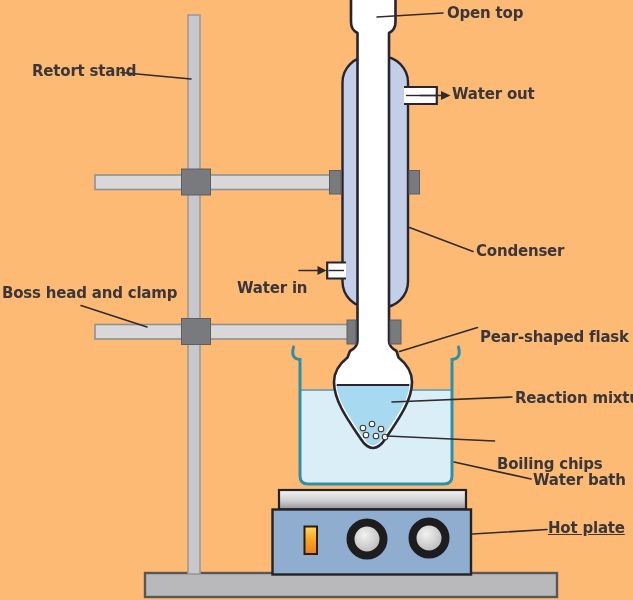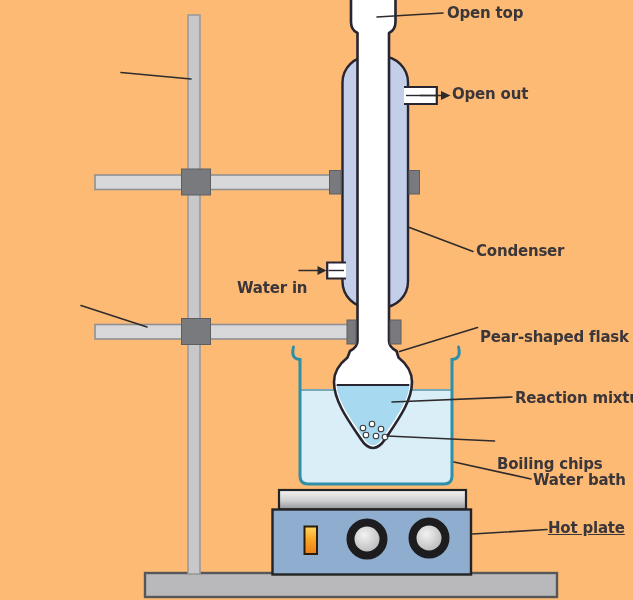--- a/index.html
+++ b/index.html
@@ -114,22 +114,24 @@
       <line x1="387" y1="436" x2="494.5" y2="441"></line>
       <line x1="454" y1="462" x2="531" y2="479"></line>
       <line x1="472.5" y1="534" x2="547" y2="529.5"></line>
     </g>
 
     <polygon points="441,91 450.5,95.5 441,100" fill="#2f2b2d"></polygon>
     <polygon points="317.5,266 326.5,270.5 317.5,275" fill="#2f2b2d"></polygon>
   </svg>
 
   <span class="lbl" style="left:447px;top:4px;">Open top</span>
-  <span class="lbl" style="left:452px;top:85px;">Open out</span>
+  <span class="lbl" style="left:32px;top:62px;">Retort stand</span>
+  <span class="lbl" style="left:452px;top:85px;">Water out</span>
   <span class="lbl" style="left:476px;top:242px;">Condenser</span>
   <span class="lbl" style="left:237px;top:259px;margin-top:20px;">Water in</span>
+  <span class="lbl" style="left:2px;top:284px;">Boss head and clamp</span>
   <span class="lbl" style="left:480px;top:316px;margin-top:12px;">Pear-shaped flask</span>
   <span class="lbl" style="left:515px;top:389px;">Reaction mixture</span>
   <span class="lbl" style="left:497px;top:431px;margin-top:24px;">Boiling chips</span>
   <span class="lbl" style="left:533px;top:471px;">Water bath</span>
   <span class="lbl" style="left:548px;top:519px;text-decoration:underline;">Hot plate</span>
 
 </div>
 
 </body></html>

